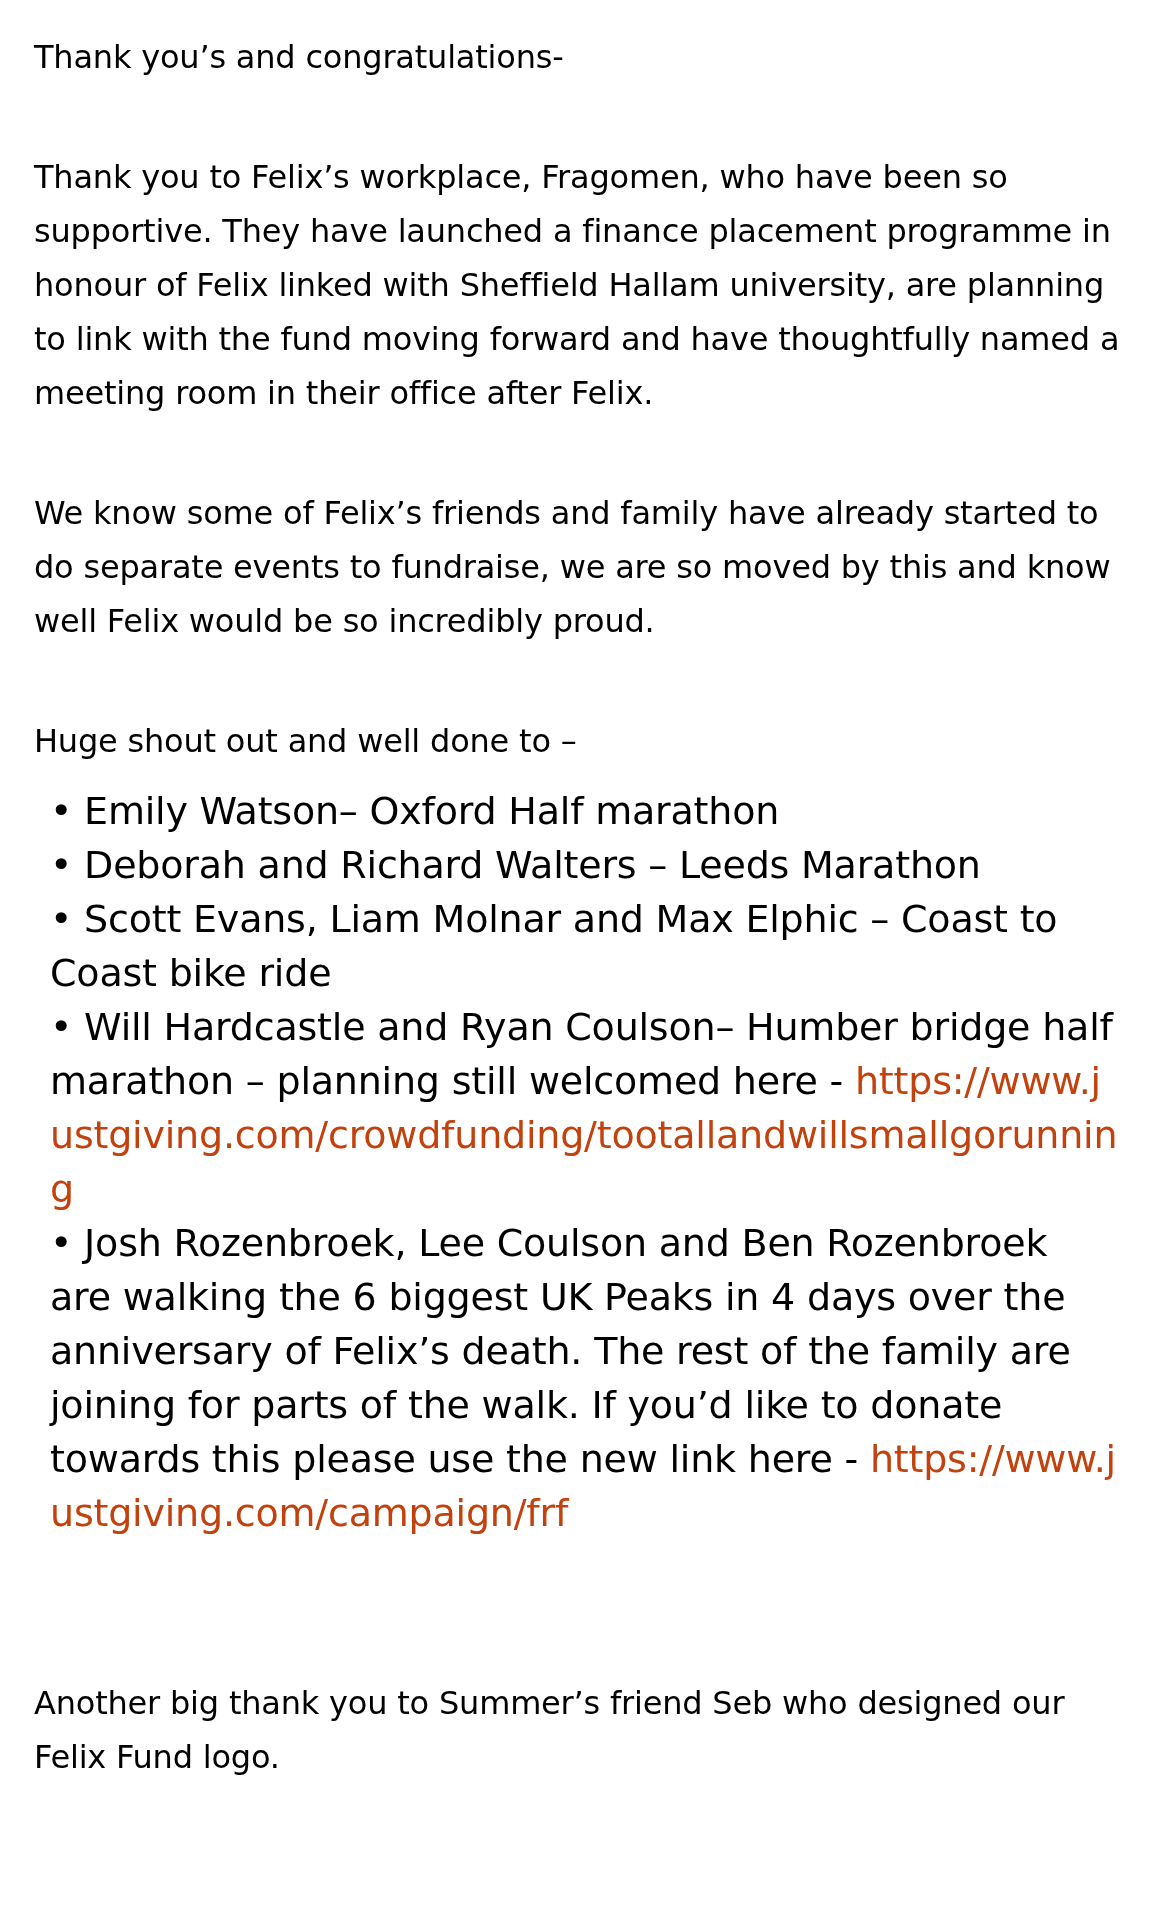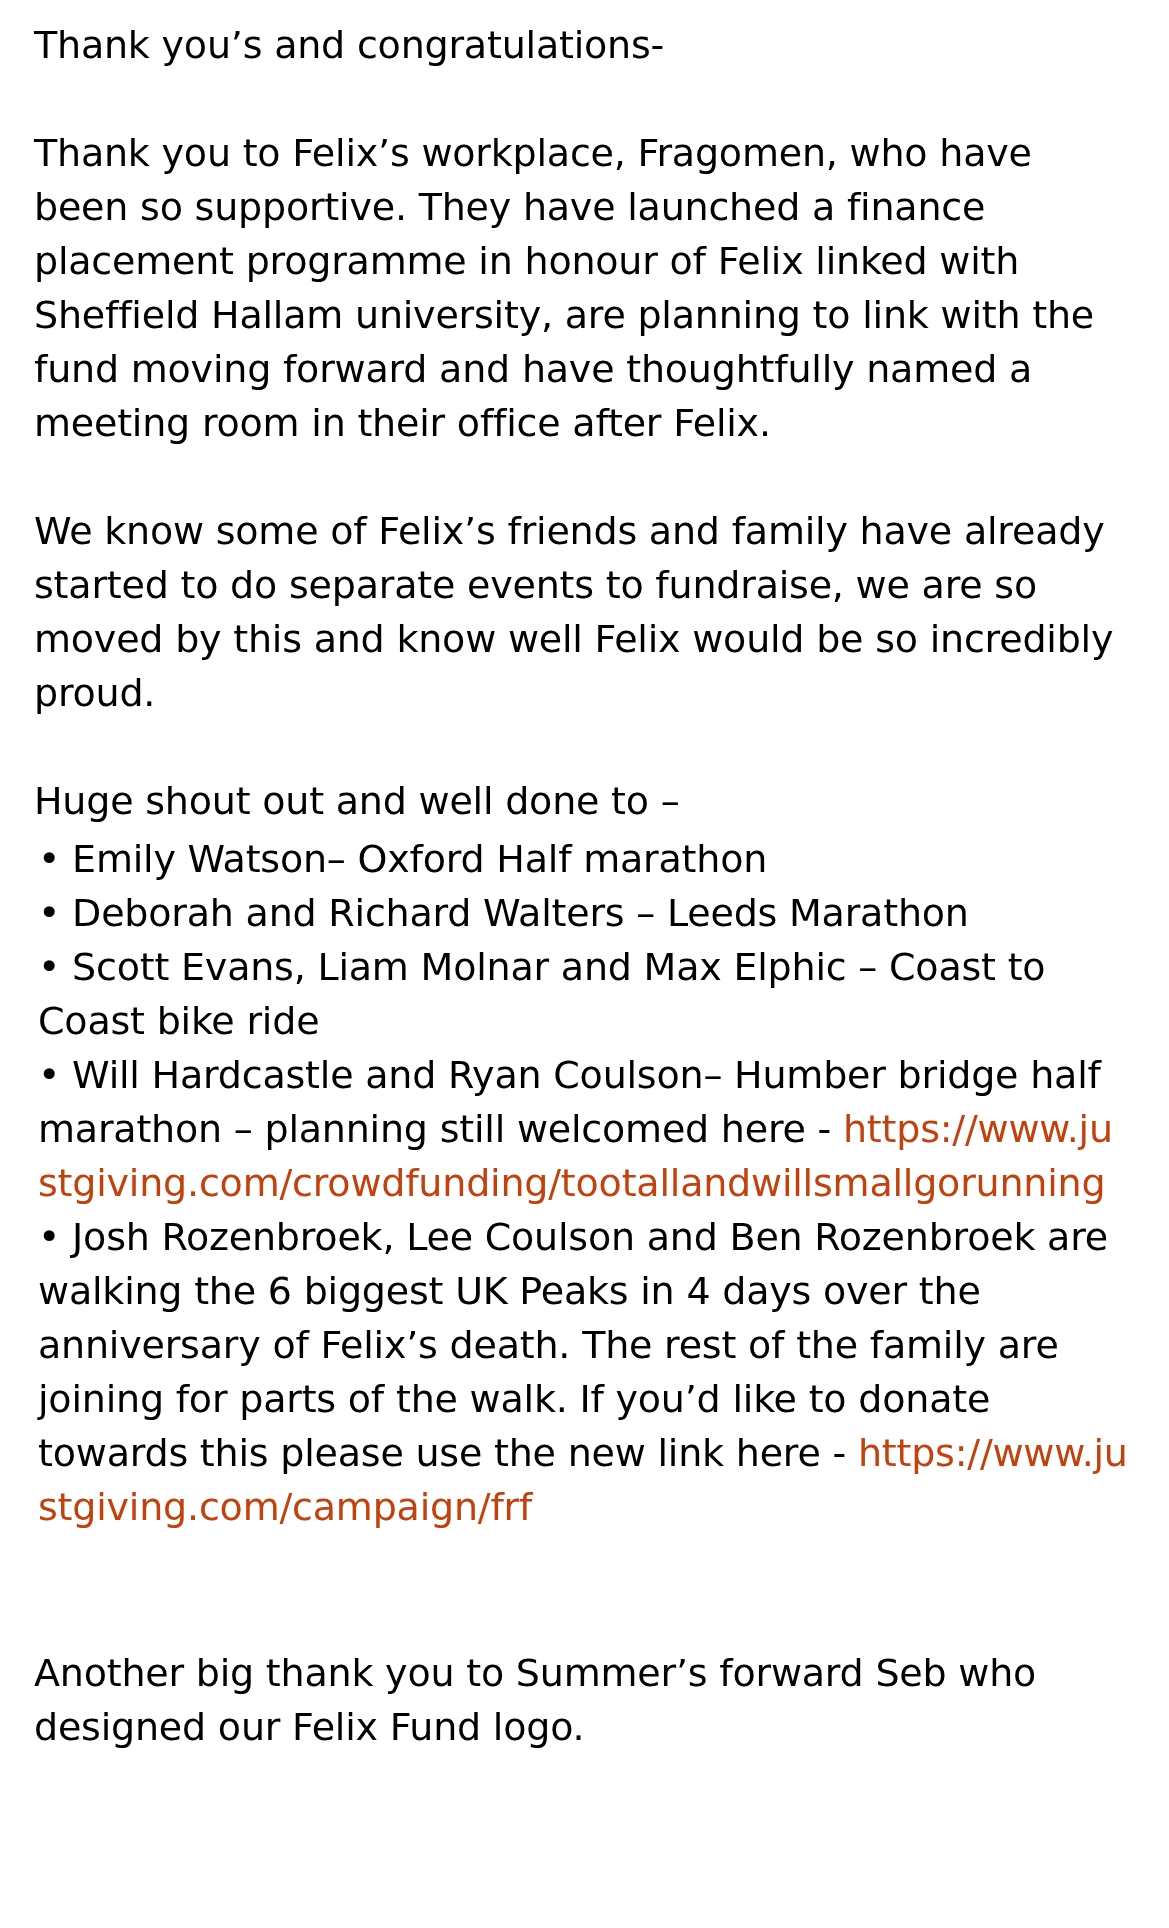--- a/index.html
+++ b/index.html
@@ -13,42 +13,42 @@
     font-family: "DejaVu Sans", sans-serif;
     color: #000000;
     -webkit-font-smoothing: antialiased;
   }
   .page {
     box-sizing: border-box;
     width: 1169px;
     padding: 18px 34px 20px 34px;
   }
   .para {
-    font-size: 38px;
+    font-size: 32px;
     line-height: 54px;
     letter-spacing: -0.2px;
-    margin: 0 0 0 0;
+    margin: 12px 0 0 0;
     word-wrap: break-word;
   }
   .spacer {
     height: 54px;
   }
   .link {
     color: #c2410c;
     text-decoration: none;
     word-break: break-all;
   }
   .bullet-line {
     font-size: 38px;
     line-height: 54px;
     letter-spacing: -0.2px;
     margin: 0;
   }
   .list {
-    margin: 4px;
+    margin: 16px;
     padding: 0;
   }
 </style>
 </head>
 <body>
 
 <div class="page">
 
   <p class="para">Thank you’s and congratulations-</p>
   <div class="spacer"></div>
@@ -68,15 +68,15 @@
 
     <p class="bullet-line"><span>• Will Hardcastle and Ryan Coulson– Humber bridge half marathon – planning still welcomed here - </span><a class="link" href="#">https://www.justgiving.com/crowdfunding/tootallandwillsmallgorunning</a></p>
 
     <p class="bullet-line"><span>• Josh Rozenbroek, Lee Coulson and Ben Rozenbroek are walking the 6 biggest UK Peaks in 4 days over the anniversary of Felix’s death. The rest of the family are joining for parts of the walk. If you’d like to donate towards this please use the new link here - </span><a class="link" href="#">https://www.justgiving.com/campaign/frf</a></p>
   </div>
 
   <div class="spacer"></div>
 
   <div class="spacer"></div>
 
-  <p class="para">Another big thank you to Summer’s forward Seb who designed our Felix Fund logo.</p>
+  <p class="para">Another big thank you to Summer’s friend Seb who designed our Felix Fund logo.</p>
 
 </div>
 
 </body></html>

